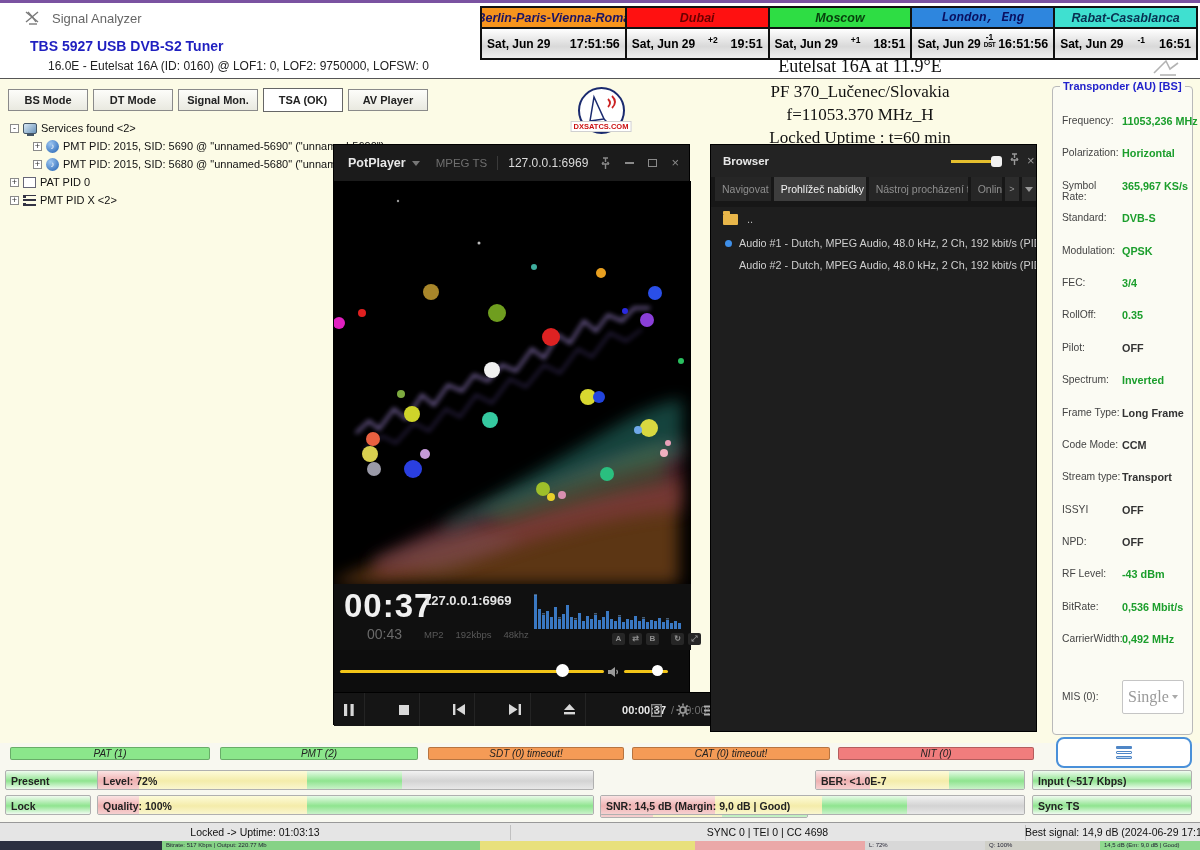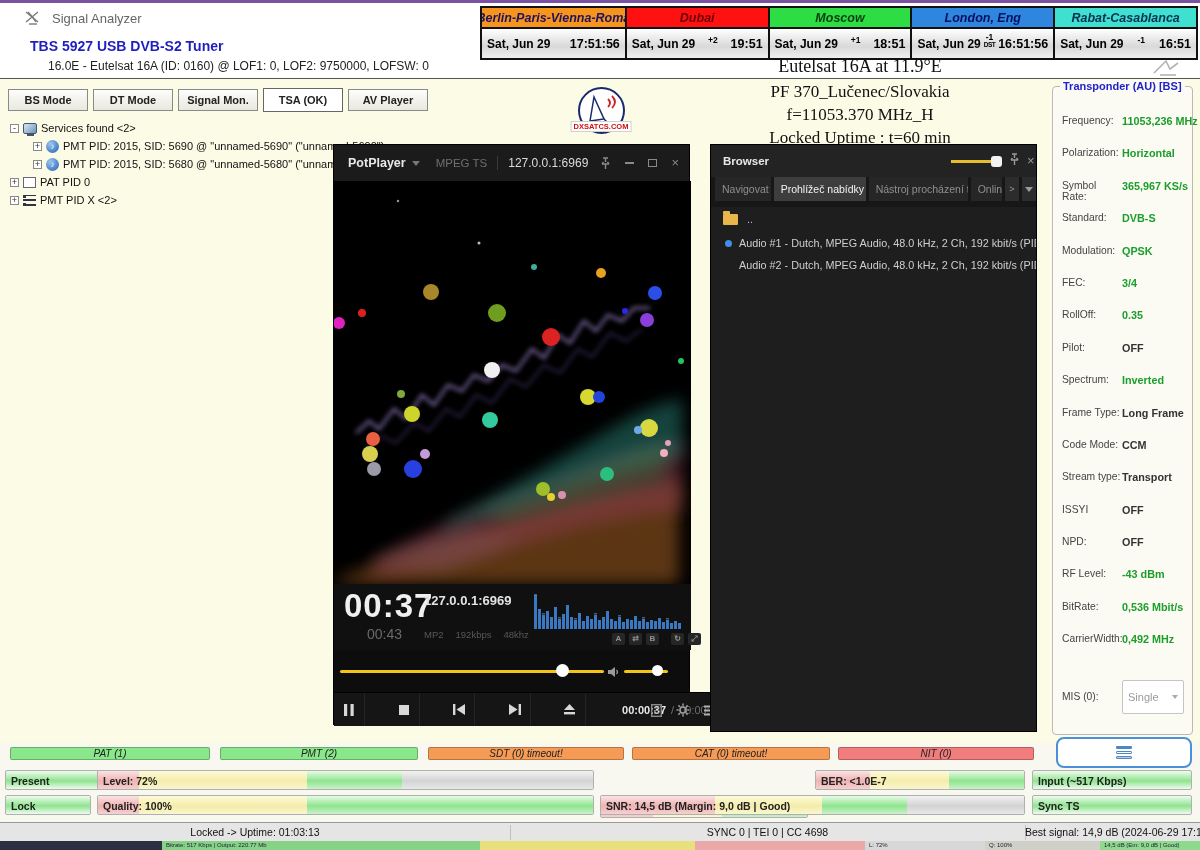--- a/index.html
+++ b/index.html
@@ -124,22 +124,22 @@
   
   .tpanel { position:absolute; left:1052px; top:7px; width:141px; height:649px; border:1px solid #b9b9b9; border-radius:4px; background:#fbfbf3; }
   .tpanel-legend { position:absolute; left:7px; top:-7px; background:#fbfbf3; padding:0 3px; color:#2222cc; font-weight:bold; font-size:11px; white-space:nowrap; }
   .trows { position:absolute; left:9px; top:28px; width:125px; }
   .trow { height:32.4px; display:flex; align-items:flex-start; }
   .trow .lbl { width:60px; flex:none; font-size:10.3px; color:#444; }
   .trow .val { font-size:10.8px; font-weight:bold; color:#333; white-space:nowrap; }
   .trow .val.green { color:#1b9e2c; }
   .mis-row { display:flex; align-items:center; margin-top:14px; }
   .mis-row .lbl { width:60px; flex:none; font-size:10.3px; color:#444; }
-  .mis-select { width:62px; height:20px; border:1px solid #c5c5c5; background:#fff; color:#9a9a9a; font-size:11px;
-                display:flex; align-items:center; justify-content:space-between; padding:16px 5px; border-radius:2px; }
+  .mis-select { width:62px; height:20px; border:1px solid #c5c5c5; background:#fff; color:#9a9a9a; font-size:16px;
+                display:flex; align-items:center; justify-content:space-between; padding:16px 5px; border-radius:2px;font-family:Liberation Serif, serif; }
   .mis-chev { width:0; height:0; border-left:3.5px solid transparent; border-right:3.5px solid transparent; border-top:4px solid #aaa; }
 
   
   .lower { position:absolute; left:0; top:743px; width:1200px; height:79px; background:#f8f8f0; }
   .save-btn { position:absolute; left:1056px; top:-6px; width:136px; height:31px; background:#fff; border:2px solid #4a90d9; border-radius:8px;
               display:flex; align-items:center; justify-content:center; }
   .disk-icon { width:16px; height:13px; display:flex; flex-direction:column; gap:1.5px; }
   .disk-icon i { display:block; height:3.5px; border-radius:1px; }
   .disk-icon i:nth-child(1){ background:#4f86c6; }
   .disk-icon i:nth-child(2){ background:#fff; border:1px solid #4f86c6; }
@@ -187,21 +187,21 @@
           <path d="M5 14 h8"></path>
       </g>
     </svg>
     <span class="app-title">Signal Analyzer</span>
   </div>
 
   <div class="clocks">
     <div class="clk-head" style="background: rgb(247, 148, 29); color: rgb(27, 20, 100);">Berlin-Paris-Vienna-Roma</div>
     <div class="clk-head" style="background: rgb(255, 17, 17); color: rgb(107, 0, 0);">Dubai</div>
     <div class="clk-head" style="background: rgb(46, 221, 68); color: rgb(7, 63, 12);">Moscow</div>
-    <div class="clk-head" style="background: rgb(46, 134, 222); color: rgb(10, 16, 96);">London, Eng</div>
+    <div class="clk-head" style="background: rgb(46, 134, 222); color: rgb(10, 16, 96); font-family: Liberation Mono, monospace;">London, Eng</div>
     <div class="clk-head" style="background: rgb(63, 224, 208); color: rgb(8, 48, 80);">Rabat-Casablanca</div>
 
     <div class="clk-time first">
       <span>Sat, Jun 29</span>
       <span class="time">17:51:56</span>
     </div>
     <div class="clk-time">
       <span>Sat, Jun 29</span>
       <span class="off">
           <span class="o-sup">+2</span>

